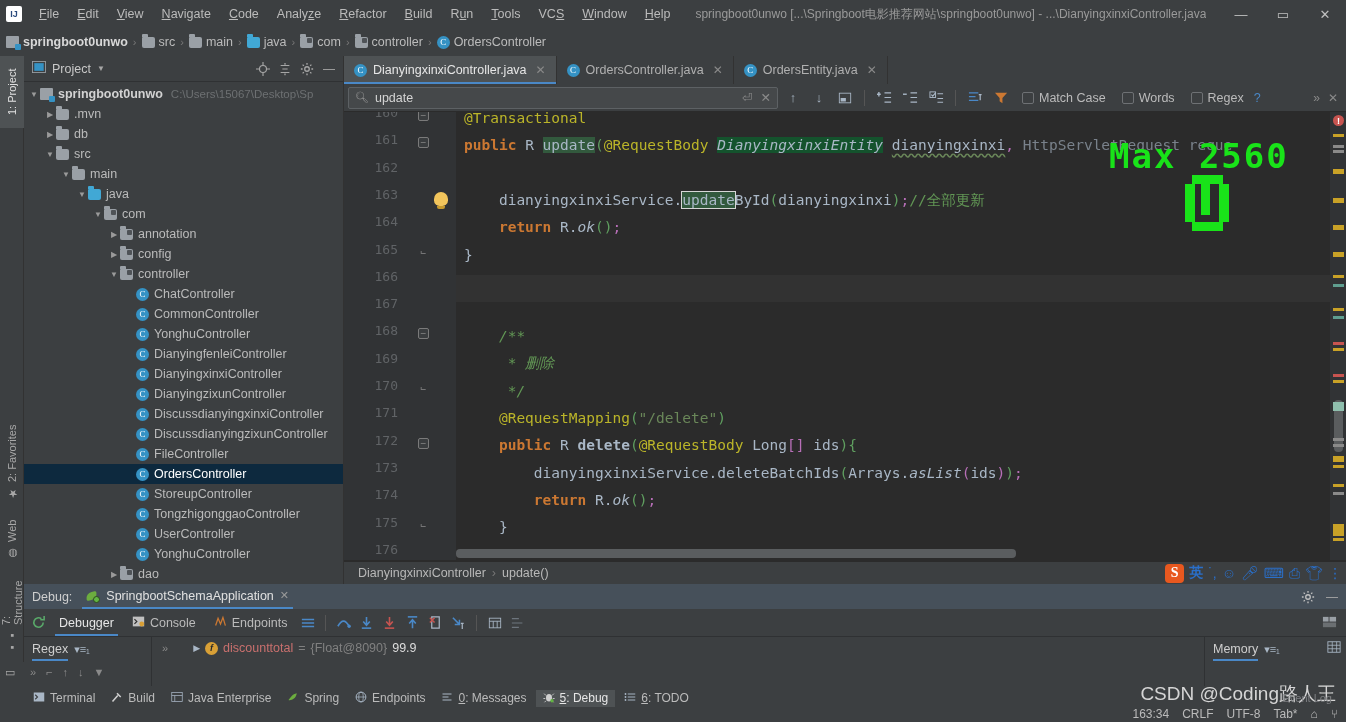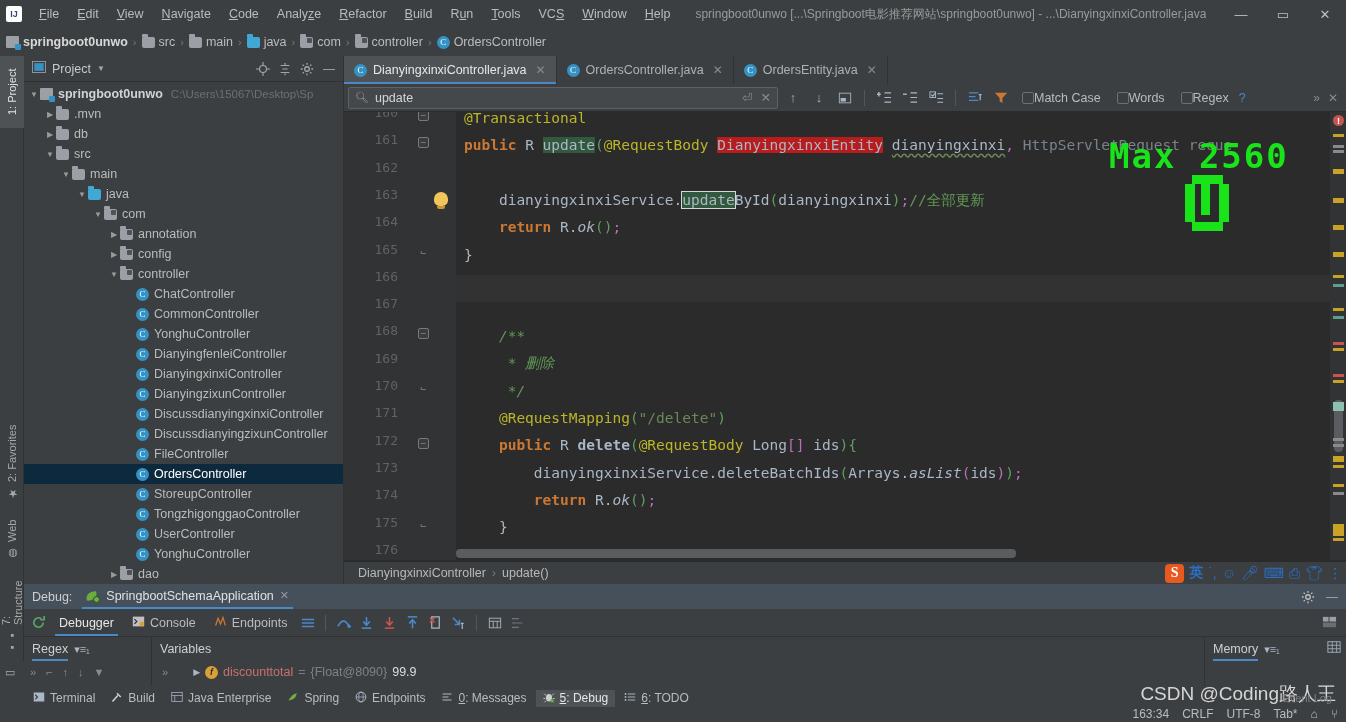--- a/index.html
+++ b/index.html
@@ -184,21 +184,21 @@
     font-size: 12.5px; color: #d5d5d5;
   }
   .find-input .magnifier { color: #9a9a9a; font-size: 11px; }
   .find-input .right-ics { margin-left: auto; display: flex; gap: 8px; color: #8a8a8a; }
   .fbtn {
     width: 22px; height: 22px; display: flex; align-items: center;
     justify-content: center; color: #a9b7c6; font-size: 13px;
   }
   .fsep { width: 1px; height: 16px; background: #555; margin: 0 4px; }
   .chk {
-    display: flex; align-items: center; font-size: 12.5px;
+    display: flex; align-items: center; gap: 5px; font-size: 12.5px;
     color: #bbbbbb; padding: 0 6px;
   }
   .chkbox {
     width: 12px; height: 12px; border: 1px solid #6e7174;
     background: #3c3f41; border-radius: 2px;
   }
 
   .code-wrap {
     position: relative; height: 448px; background: #2b2b2b; overflow: hidden;
   }
@@ -235,21 +235,21 @@
   .cmt { color: #629755; font-style: italic; }
   .cmt-line { color: #629755; }
   .mth { color: #ffc66d; }
   .typ { color: #a9b7c6; }
   .br1 { color: #a9b7c6; }
   .paren-g { color: #5f9e5f; }
   .paren-m { color: #b86fb8; }
   .ital { font-style: italic; }
   .hl-search { background: #32593d; }
   .hl-box { outline: 1px solid #d6d6d6; background: #32593d; }
-  .hl-ident { background: #b91c1c; }
+  .hl-ident { background: #14532d; font-style: italic; }
   .wavy { text-decoration: underline wavy #6a8759; text-underline-offset: 3px; }
   .caret-line { position: absolute; left: 0; right: 0; height: 27px; background: #323232; }
 
   .overlay-watermark {
     position: absolute; pointer-events: none;
     font-family: "DejaVu Sans Mono", monospace;
     color: #19e319; font-weight: bold;
   }
 
   .hscroll {
@@ -981,23 +981,20 @@
         </div>
         <div style="display:flex;align-items:center;gap:10px;padding-left:6px;color:#8a8a8a;font-size:11px;height:22px;">
           <span>»</span>
           <span>⌐</span>
           <span>↑</span>
           <span>↓</span>
           <span>▼</span>
         </div>
       </div>
       <div style="flex:1;">
-        <div class="sub-tabs">
-          <span class="subtab">Variables</span>
-        </div>
         <div class="var-row">
           <span style="color:#8a8a8a;font-size:11px;margin-right:20px;">»</span>
           <span style="color:#a9b7c6;font-size:9px;">▶</span>
           <span class="f-circle">f</span>
           <span class="var-name">discounttotal</span>
           <span class="var-type">=</span>
           <span class="var-type">{Float@8090}</span>
           <span class="var-val">99.9</span>
         </div>
       </div>

